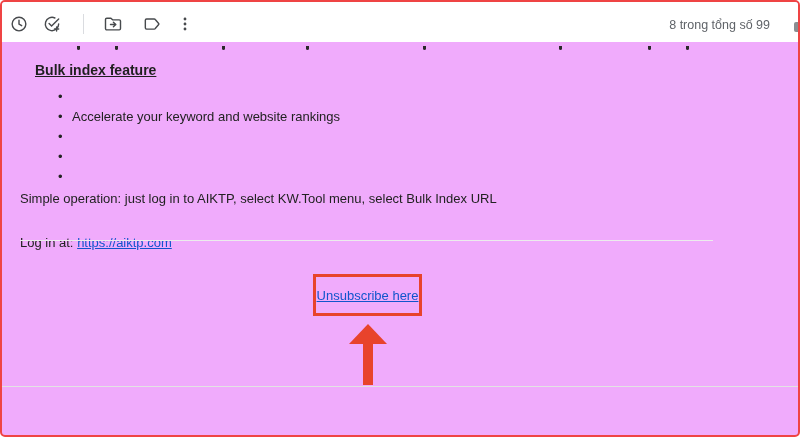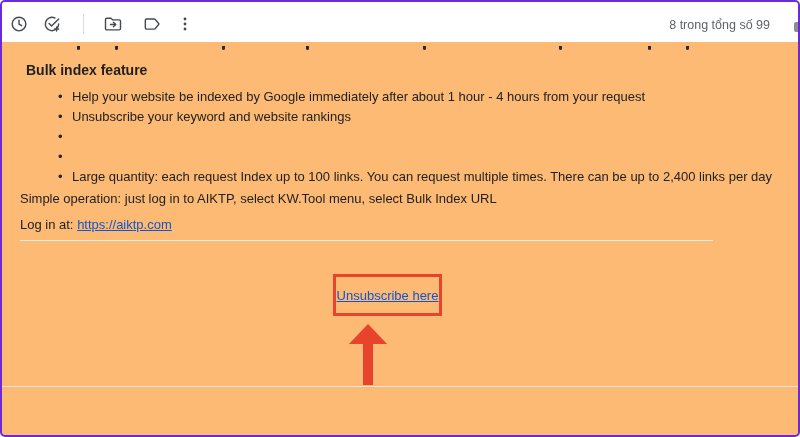--- a/index.html
+++ b/index.html
@@ -9,57 +9,57 @@
     --text:#222222;
   }
   *{box-sizing:border-box;margin:0;padding:0;}
   html,body{background:#ffffff;}
   body{
     font-family:"Liberation Sans","DejaVu Sans",sans-serif;
     width:800px;height:437px;overflow:hidden;
   }
   .frame{
     position:relative;width:800px;height:437px;
-    background:#fdba74;border:2px solid #6d28d9;border-radius:5px;
+    background:#f0abfc;border:2px solid #ef4444;border-radius:5px;
     overflow:hidden;
   }
   
   .toolbar{position:absolute;left:0;top:0;right:0;height:40px;background:#fff;}
   .tb-btn{
     position:absolute;top:9px;width:26px;height:26px;border:none;background:transparent;
     display:flex;align-items:center;justify-content:center;border-radius:50%;cursor:pointer;padding:0;
   }
   .tb-btn svg{display:block;}
   .tb-sep{position:absolute;left:81px;top:12px;width:1px;height:20px;background:#dadce0;}
   .tb-count{
     position:absolute;right:28px;top:16px;font-size:12.5px;color:#5f6368;white-space:nowrap;
   }
   .tb-frag{
     position:absolute;right:-1px;top:20px;width:5px;height:10px;background:#8a8d91;border-radius:2px 0 0 2px;
   }
   
   .speck{position:absolute;top:44px;width:3px;height:4px;background:#2a2a2a;border-radius:0 0 2px 2px;}
   
   .heading{
-    position:absolute;left:24px;top:60px;font-size:14px;font-weight:bold;color:#1f1f1f;line-height:16px;
+    position:absolute;left:33px;top:60px;font-size:14px;font-weight:bold;color:#1f1f1f;line-height:16px;text-decoration:underline;
   }
   .benefits{position:absolute;left:56px;top:87px;list-style:none;}
   .benefits li{display:flex;align-items:baseline;height:20px;font-size:13px;color:var(--text);white-space:nowrap;}
   .benefits .blt{width:14px;font-size:13px;color:var(--text);}
   .para{position:absolute;left:18px;font-size:13px;color:var(--text);line-height:16px;white-space:nowrap;}
   .para.p1{top:189px;text-align:right;}
-  .para.p2{top:215px;text-align:right;}
+  .para.p2{top:233px;text-align:right;}
   a.link{color:var(--link);text-decoration:underline;cursor:pointer;}
   .divider1{position:absolute;left:18px;top:238px;width:693px;height:1px;background:#ececec;}
   .divider2{position:absolute;left:0;top:384px;width:100%;height:1px;background:#e3e3e3;}
   
   .unsub-box{
     position:absolute;left:311px;top:272px;width:109px;height:42px;
     border:3px solid var(--red);
-    display:flex;align-items:center;justify-content:center;margin-left:20px;
+    display:flex;align-items:center;justify-content:center;
   }
   .unsub-box a{font-size:13px;white-space:nowrap;}
   .arrow-head{
     position:absolute;left:347px;top:322px;width:0;height:0;
     border-left:19px solid transparent;border-right:19px solid transparent;
     border-bottom:20px solid var(--red);
   }
   .arrow-shaft{position:absolute;left:361px;top:340px;width:10px;height:43px;background:var(--red);}
 </style>
 </head>
@@ -128,35 +128,33 @@
   <span class="speck" style="left:421px"></span>
   <span class="speck" style="left:557px"></span>
   <span class="speck" style="left:646px"></span>
   <span class="speck" style="left:684px"></span>
 
   <div class="heading">Bulk index feature</div>
 
   <ul class="benefits">
     <li>
         <span class="blt">•</span>
-        <span>Help your website be indexed by Google immediately after about 1 hour - 4 hours from your request</span>
       </li>
     <li>
         <span class="blt">•</span>
-        <span>Unsubscribe your keyword and website rankings</span>
+        <span>Accelerate your keyword and website rankings</span>
       </li>
     <li>
         <span class="blt">•</span>
       </li>
     <li>
         <span class="blt">•</span>
       </li>
     <li>
         <span class="blt">•</span>
-        <span>Large quantity: each request Index up to 100 links. You can request multiple times. There can be up to 2,400 links per day</span>
       </li>
   </ul>
 
   <div class="para p1">Simple operation: just log in to AIKTP, select KW.Tool menu, select Bulk Index URL</div>
 
   <div class="para p2">
     <span>Log in at:</span>
     <a class="link" href="#">https://aiktp.com</a>
   </div>
 

